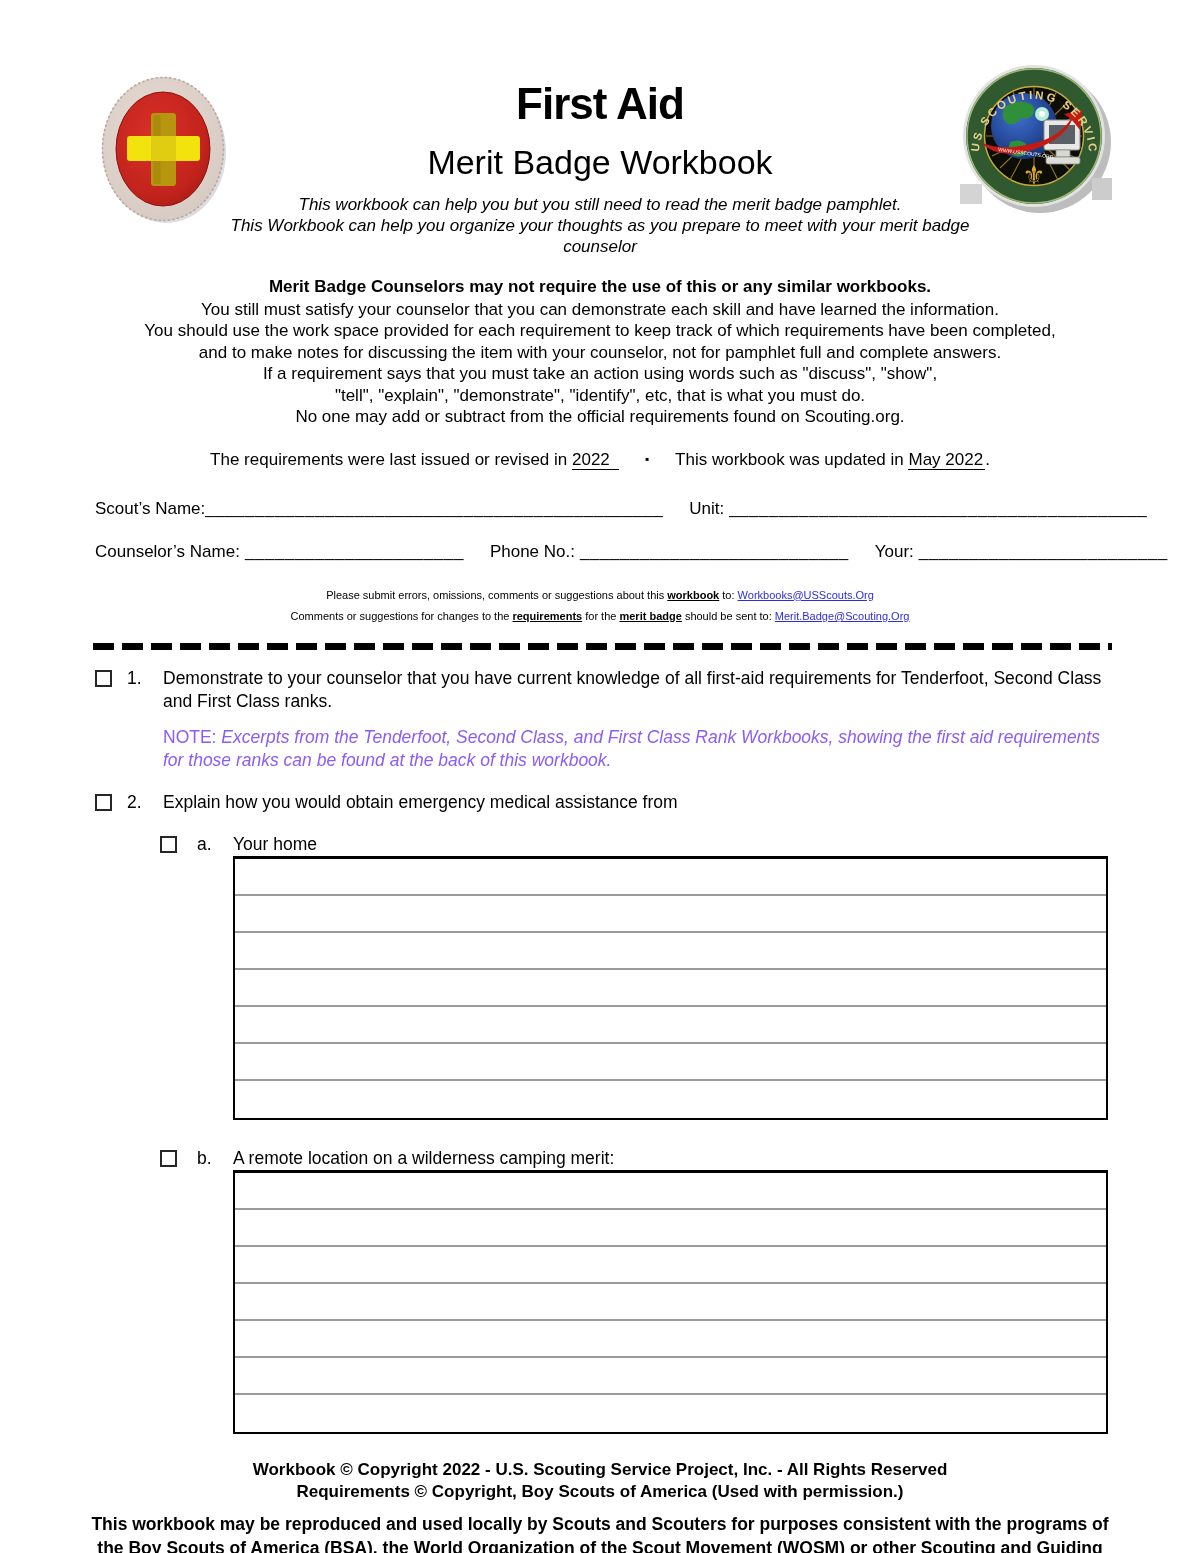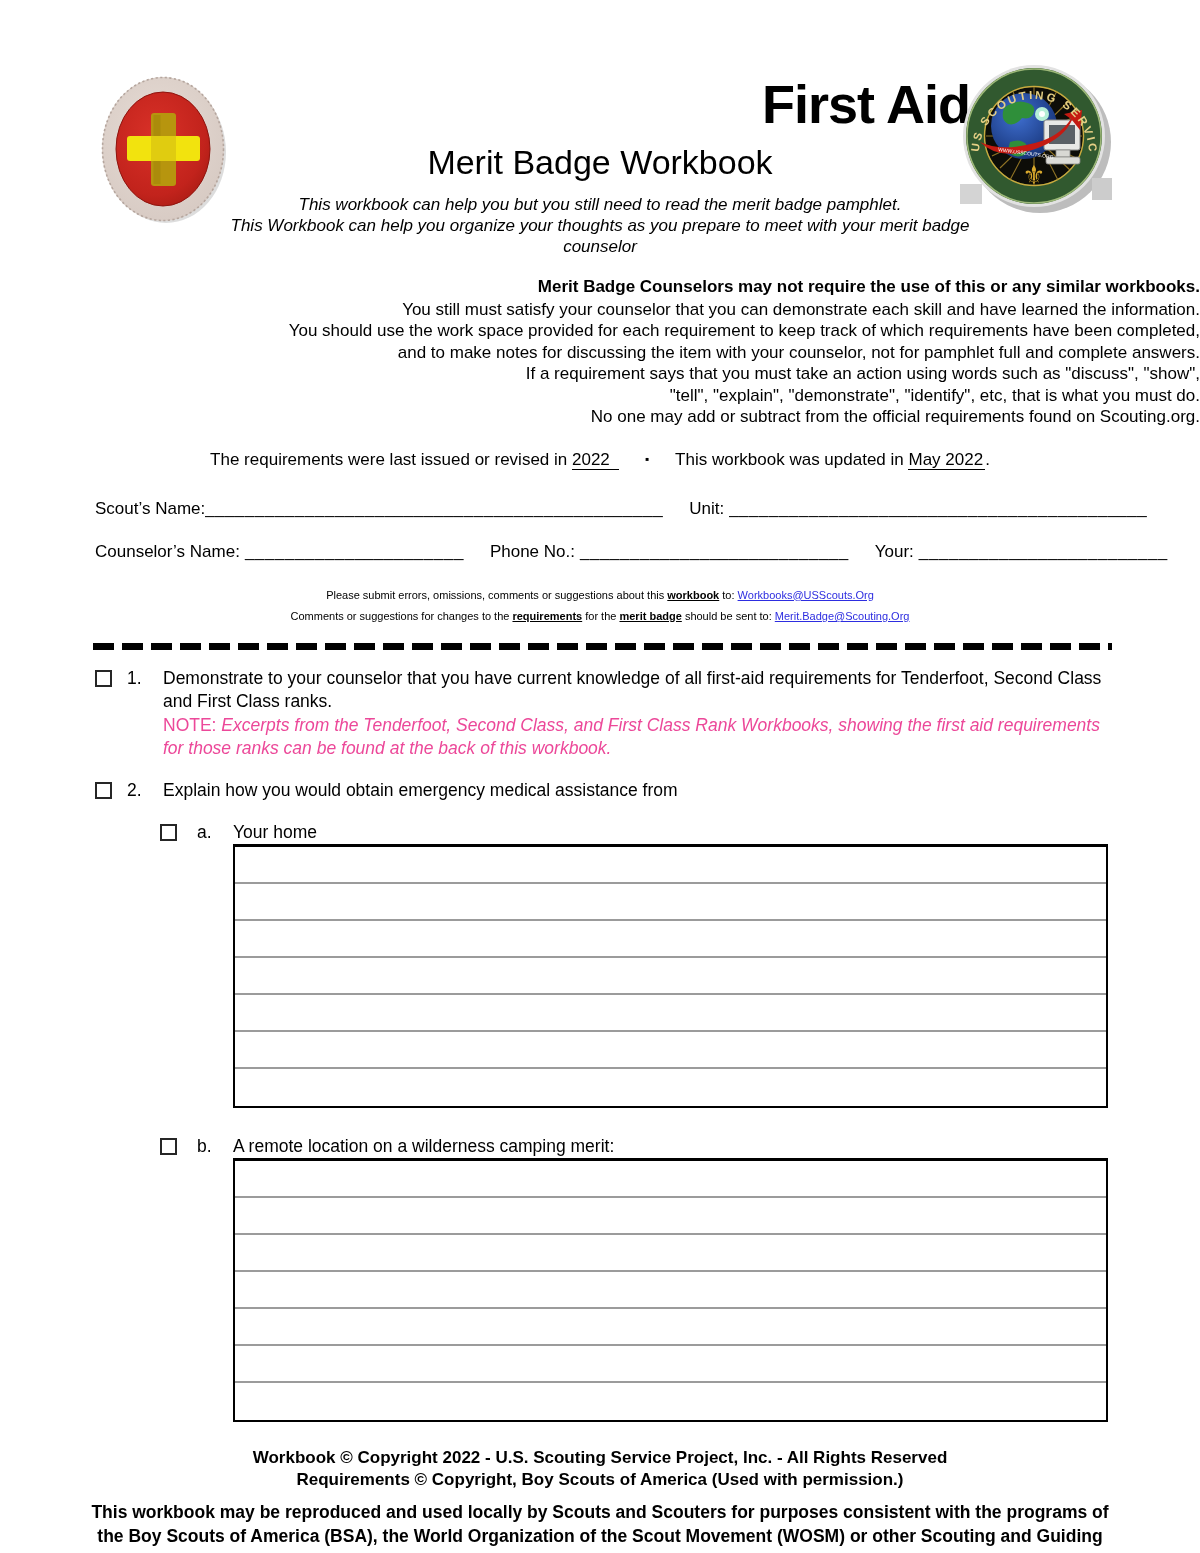--- a/index.html
+++ b/index.html
@@ -9,26 +9,26 @@
     font-family:"Liberation Sans","DejaVu Sans",sans-serif;
     color:#000;
   }
   .page { position:relative; width:1200px; height:1553px; overflow:hidden; background:#fff; }
 
   
   .header { position:relative; }
   .badge-left  { position:absolute; left:100px; top:74px; width:128px; height:152px; }
   .logo-right  { position:absolute; left:958px; top:58px; width:156px; height:160px; }
   .header-center { text-align:center; padding:74px 230px 0 230px; }
-  .title    { font-size:54px; font-weight:bold; line-height:60px; letter-spacing:-1px;text-align:right; }
+  .title    { font-size:44px; font-weight:bold; line-height:60px; letter-spacing:-1px; }
   .subtitle { font-size:34px; font-weight:400; line-height:40px; margin-top:8px; }
   .intro    { margin-top:12px; font-size:17px; line-height:21px;font-style:italic; }
 
   
-  .notice { text-align:right; font-size:17px; line-height:21.5px; margin-top:19px; }
+  .notice { text-align:center; font-size:17px; line-height:21.5px; margin-top:19px; }
   .notice-bold { font-weight:bold; margin-bottom:1px; }
 
   
   .revision { text-align:center; font-size:17px; margin-top:22px; }
   .u-year { border-bottom:1.7px solid #000; padding-right:9px; }
   .u-upd  { border-bottom:1.7px solid #000; padding-right:2px; }
   .sq-bullet { font-size:12px; margin:0 26px; vertical-align:2px; }
 
   
   .form-line { padding:0 88px 0 95px; font-size:17px; white-space:nowrap; }
@@ -49,21 +49,21 @@
     margin:15px 88px 0 93px; height:7px;
     background:repeating-linear-gradient(90deg,#000 0 21px,transparent 21px 29px);
   }
 
   
   .req { display:grid; grid-template-columns:32px 36px 1fr; align-items:start;
          padding:0 90px 0 95px; font-size:17.5px; line-height:23px; }
   .req-1 { margin-top:17px; }
   .req-2 { margin-top:19px; }
   .checkbox { width:17px; height:17px; border:2px solid #262626; margin-top:3px; background:#fff; }
-  .req-note { color:#ec4899; margin-top:1px; }
+  .req-note { color:#8b5cf6; margin-top:13px; }
   .note-body { font-style:italic; }
 
   .sub-item { display:grid; grid-template-columns:37px 36px 1fr; align-items:start;
               margin:19px 90px 0 160px; font-size:17.5px; line-height:23px; }
   .sub-item-b { margin-top:27px; }
 
   .answer-box { margin-left:233px; width:875px; border:2px solid #000; border-top-width:3px; background:#fff; }
   .answer-row { height:37px; border-bottom:2px solid #9b9b9b; }
   .answer-row:last-child { border-bottom:none; }
 

